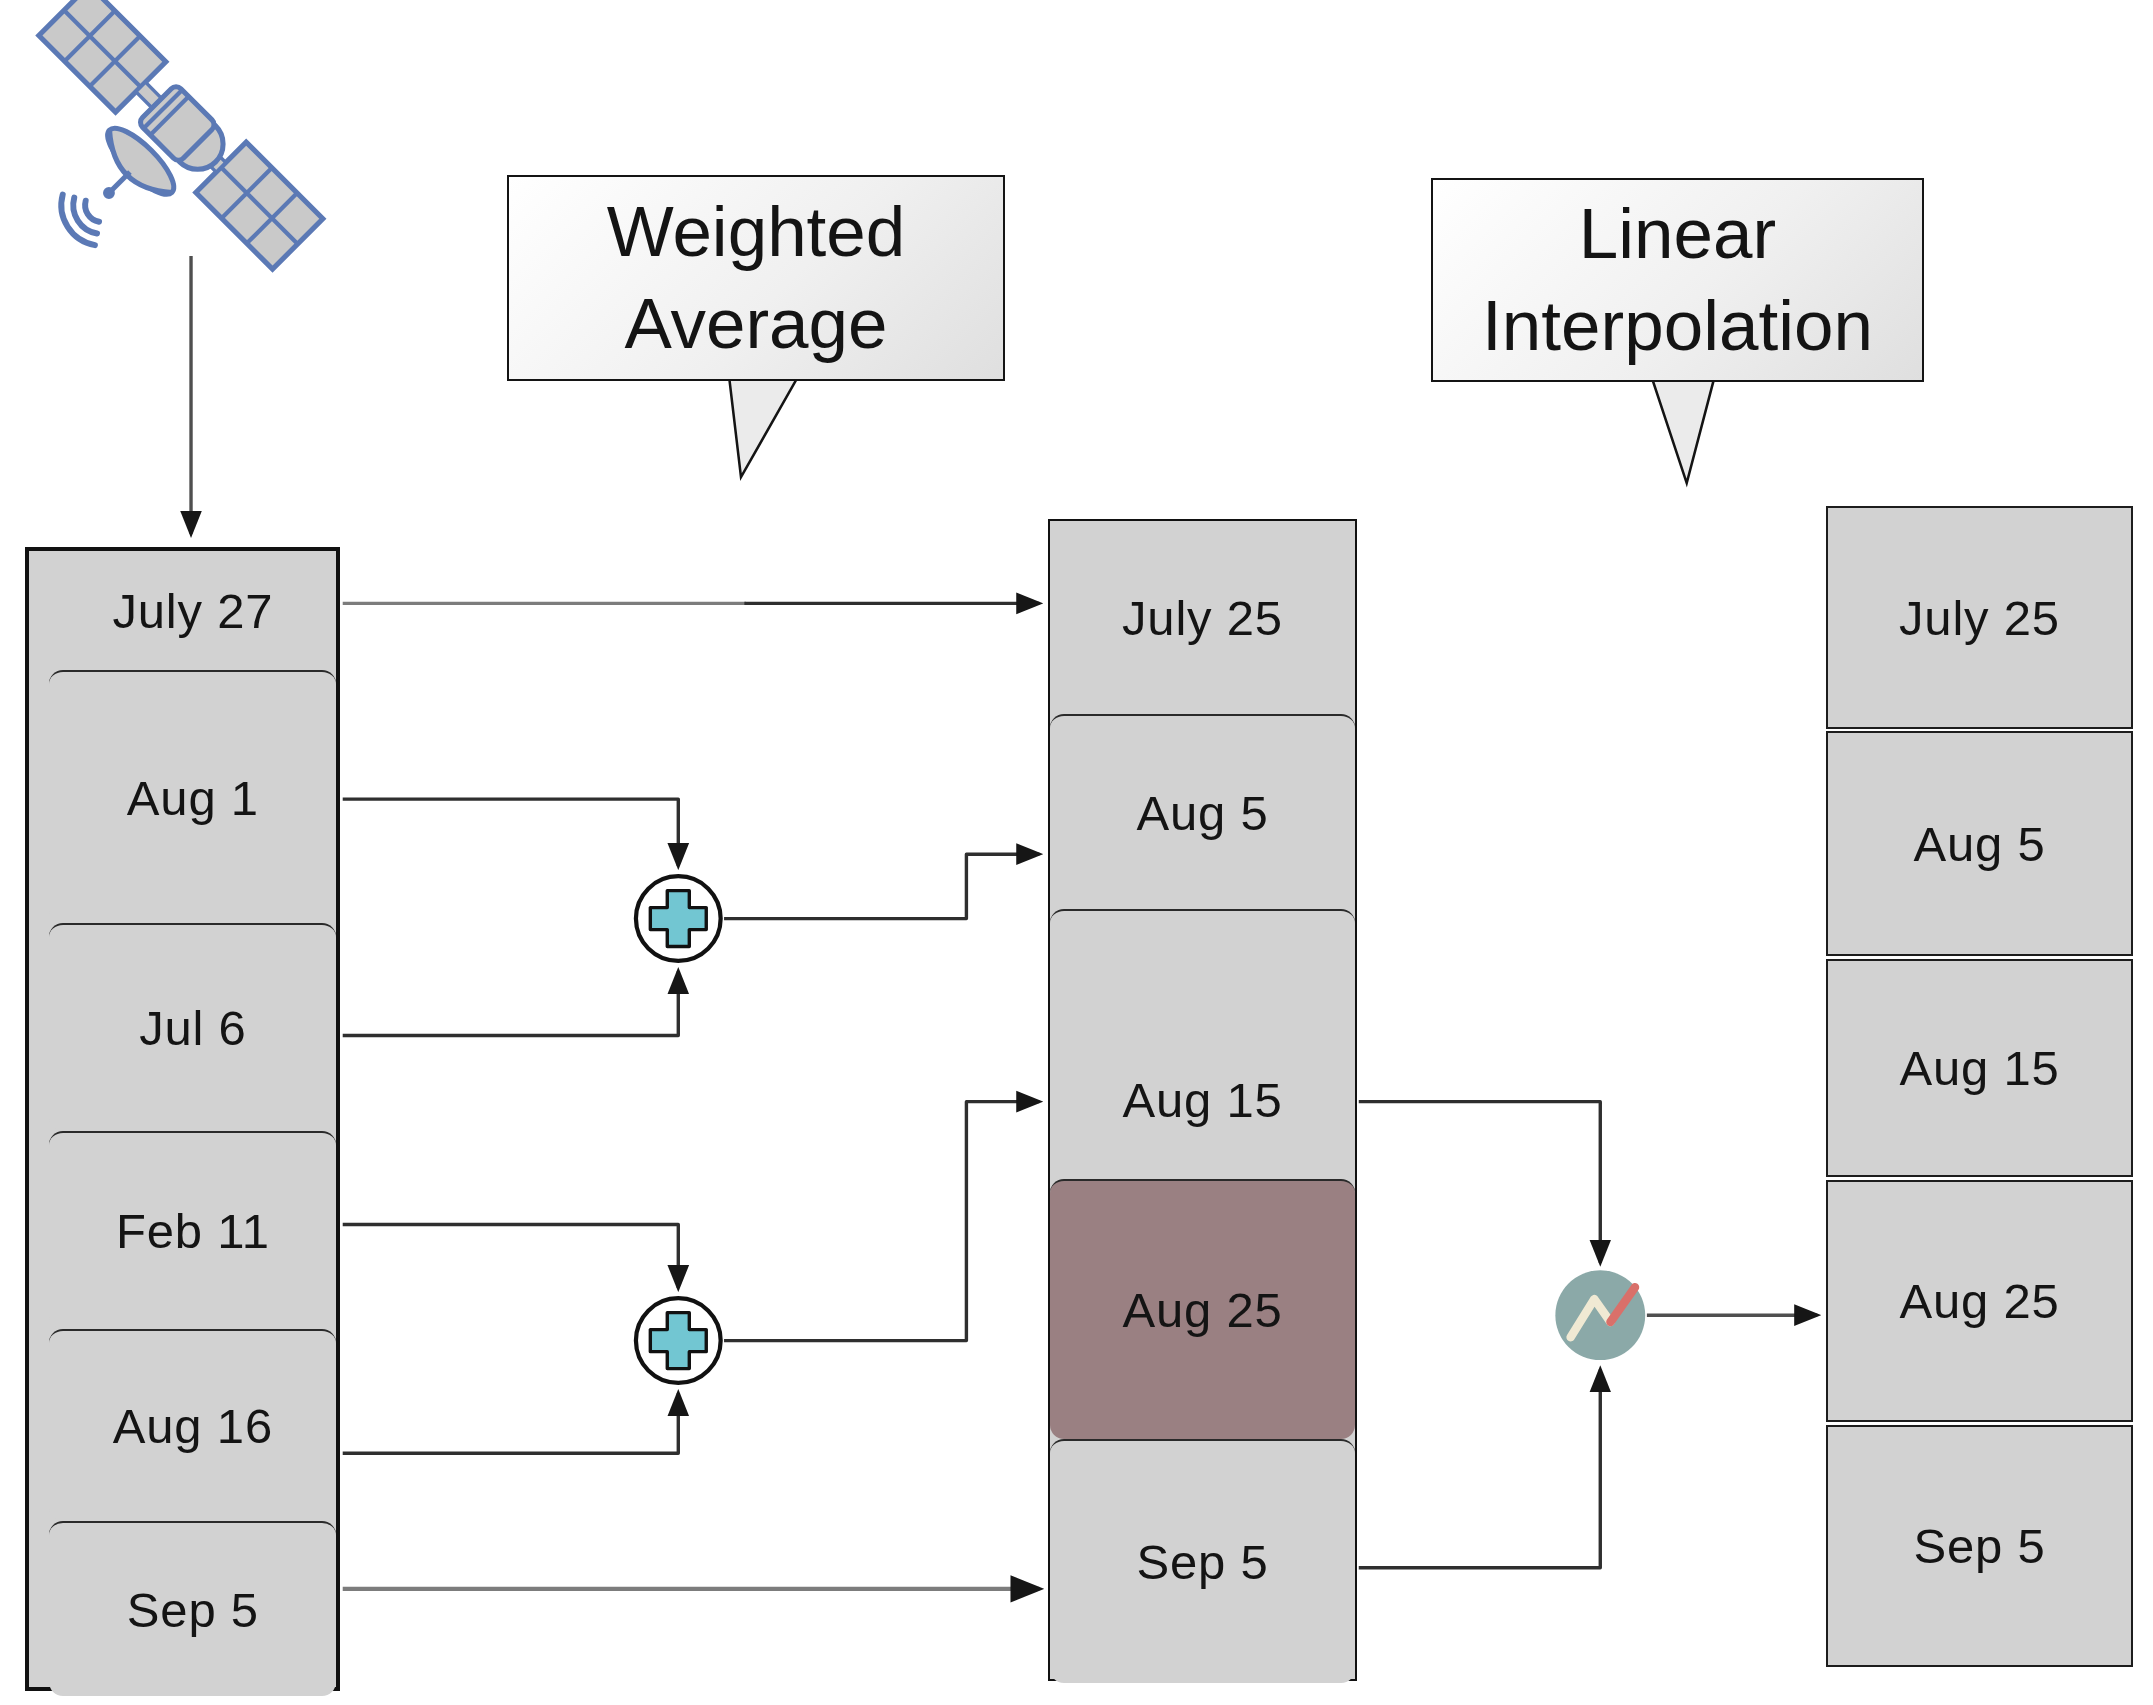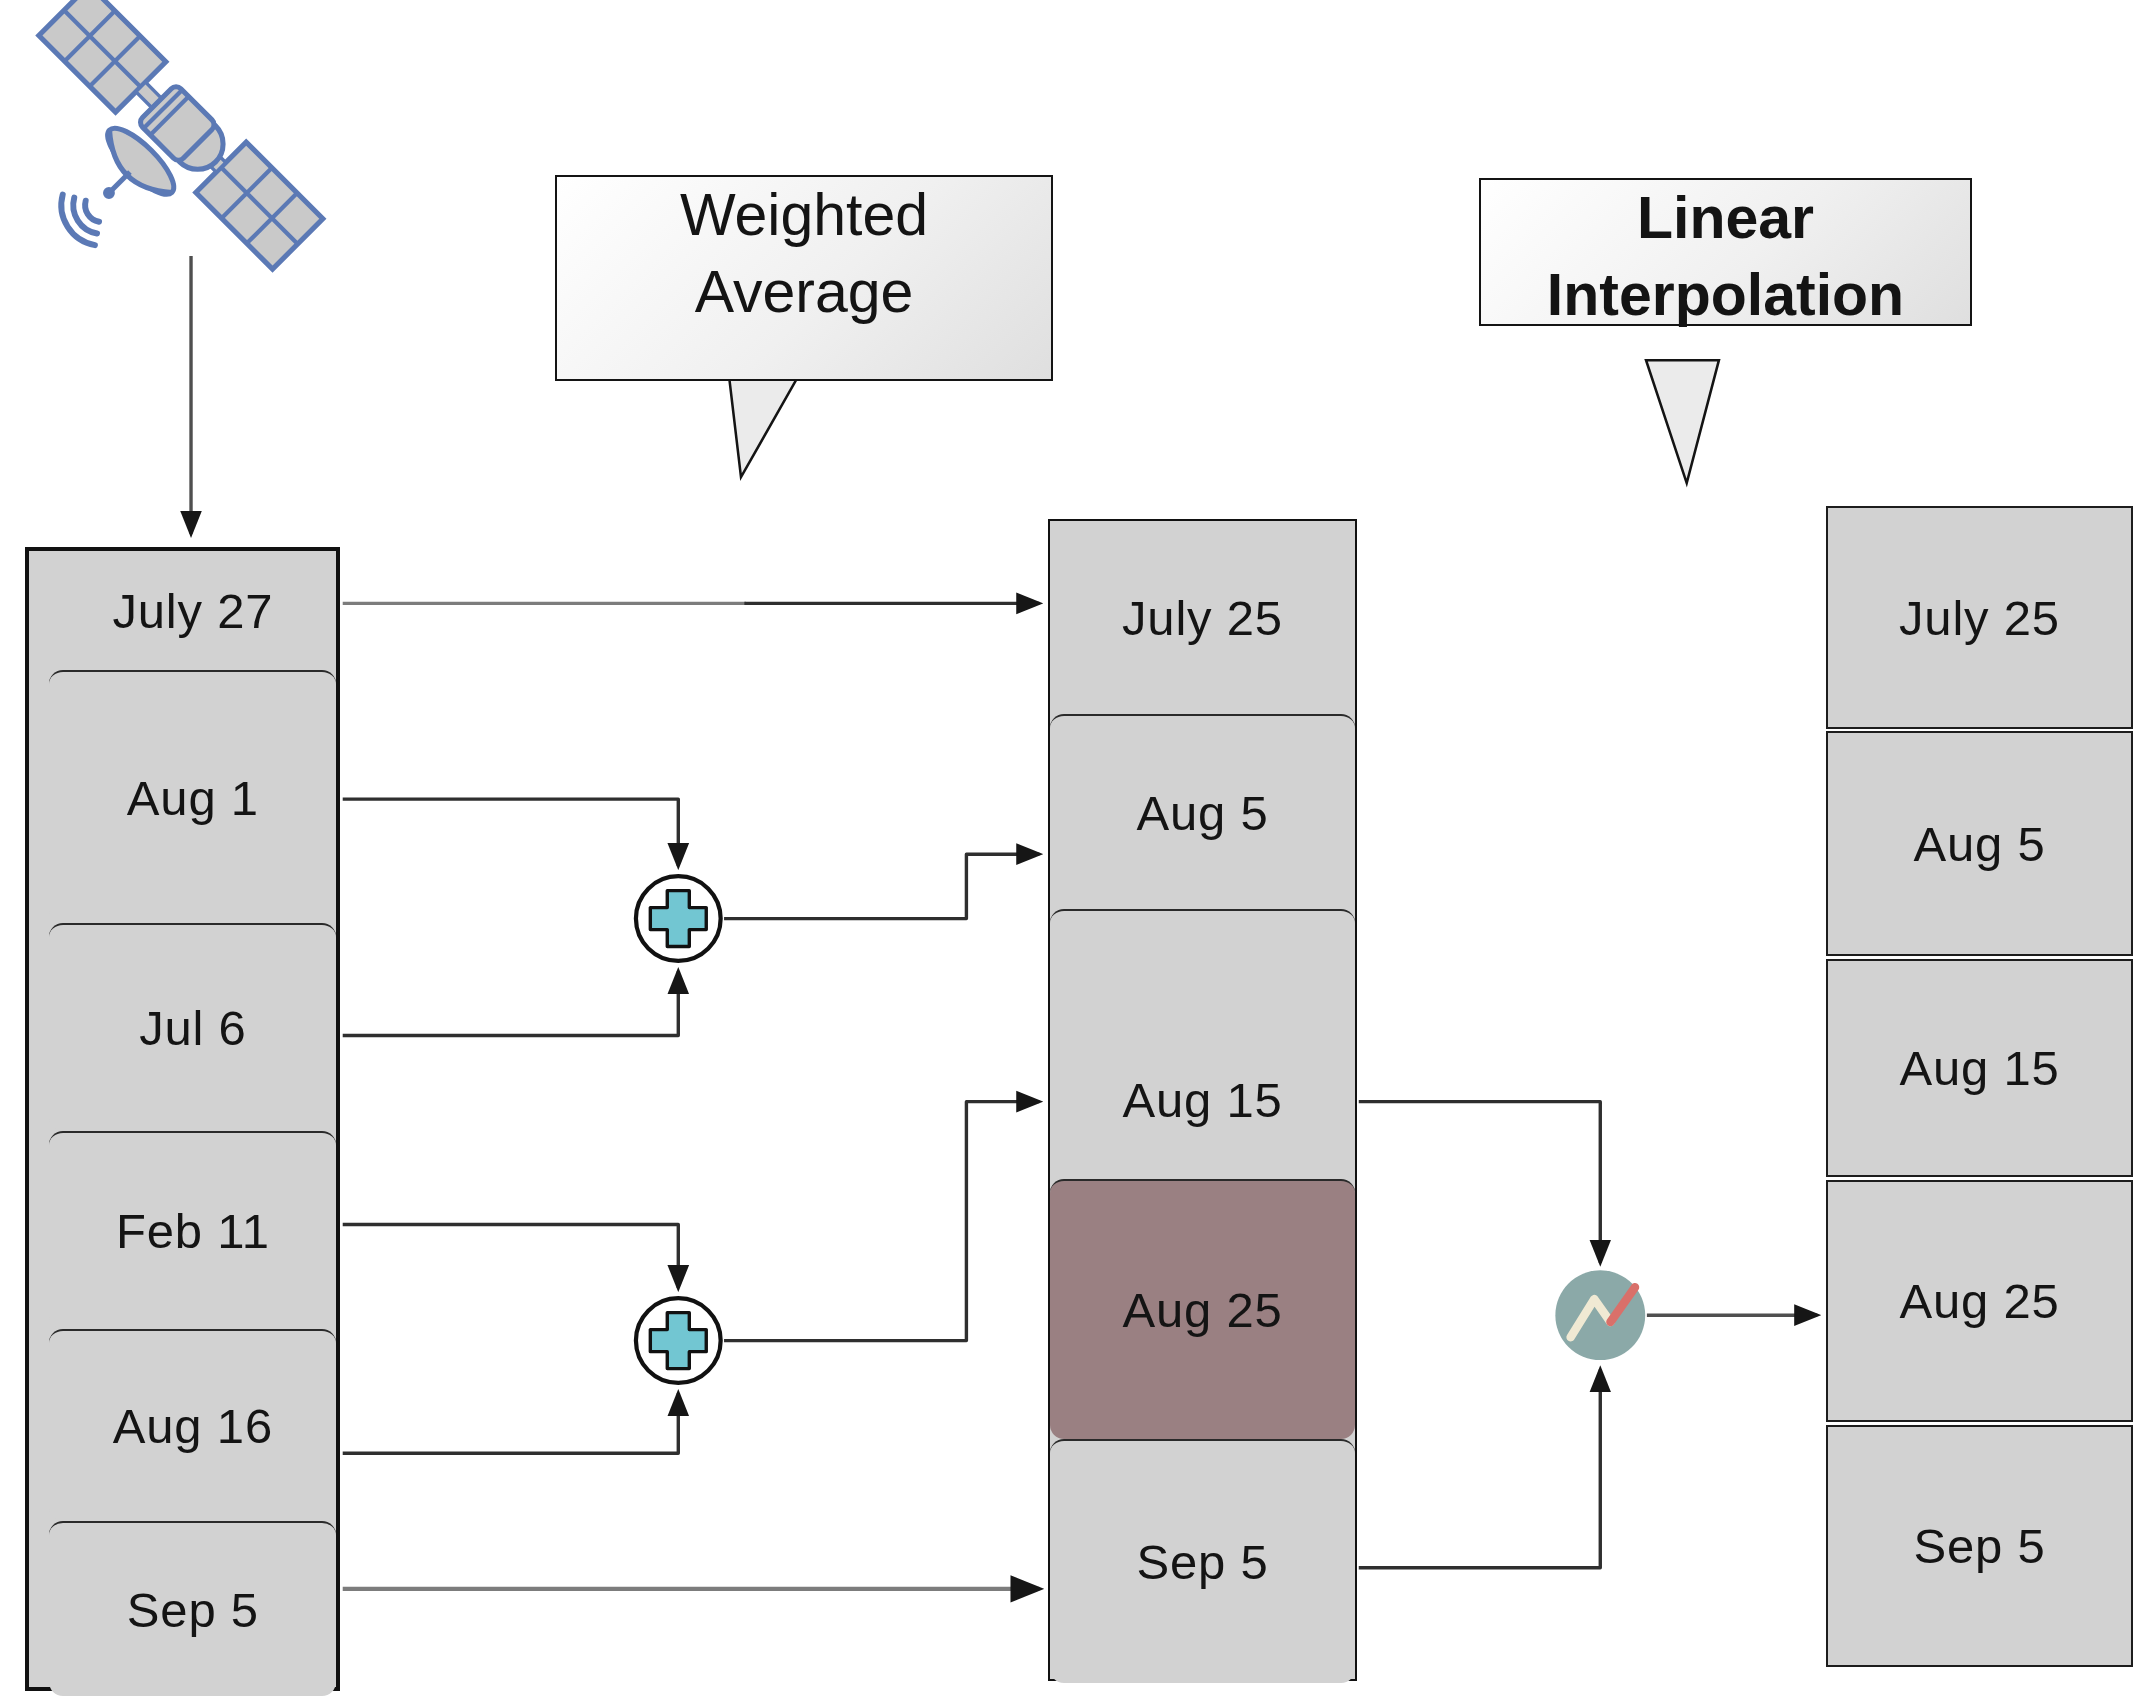--- a/index.html
+++ b/index.html
@@ -33,27 +33,27 @@
     display:flex; align-items:center; justify-content:center;
     font-size:49px; letter-spacing:0.8px;
     background:#d2d2d2; color:#141414;
   }
 
   
   .callout {
     position:absolute; box-sizing:border-box;
     border:2.5px solid #141414;
     background:linear-gradient(135deg,#ffffff 0%,#f0f0f0 55%,#dfdfdf 100%);
-    display:flex; justify-content:center;
-    text-align:center; font-size:59px; line-height:1.3; color:#141414;margin-left:48px;
+    display:flex; align-items:center; justify-content:center;
+    text-align:center; font-size:71px; line-height:1.3; color:#141414;
   }
   .callout .inner { display:block; }
   .callout.wa { left:507px; top:175px; width:498px; height:206px; }
   .callout.wa .inner { width:305px; }
-  .callout.li { left:1431px; top:178px; width:493px; height:148px;font-weight:bold; }
+  .callout.li { left:1431px; top:178px; width:493px; height:204px; }
   .callout.li .inner { width:398px; }
 </style>
 </head>
 <body>
 
 <div id="canvas">
 
   <svg class="layer" viewBox="0 0 2541 2012">
     <defs>
       <marker id="ah" markerWidth="8" markerHeight="8" viewBox="0 0 10 8" refX="8.5" refY="4" orient="auto" markerUnits="strokeWidth">

